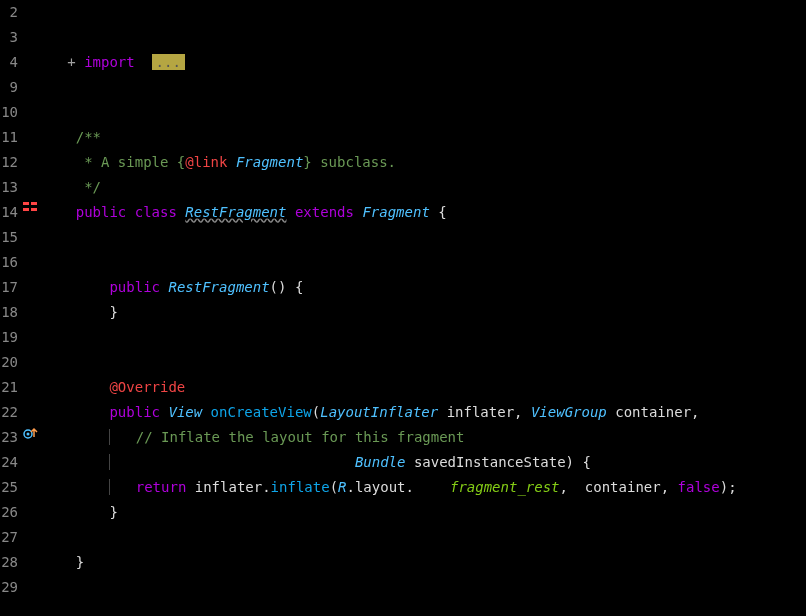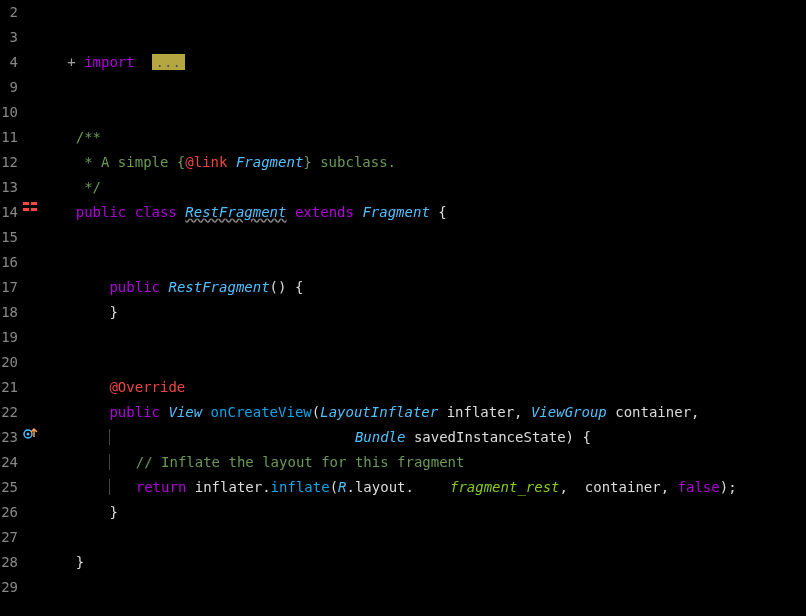--- a/index.html
+++ b/index.html
@@ -153,21 +153,21 @@
     <div class="line"><span class="c-green">     */</span></div>
     <div class="line"><span>    </span><span class="c-purple">public</span><span> </span><span class="c-purple">class</span><span> </span><span class="c-blue underline-wavy">RestFragment</span><span> </span><span class="c-purple">extends</span><span> </span><span class="c-blue">Fragment</span><span class="c-white"> {</span></div>
     <div class="line"></div>
     <div class="line"></div>
     <div class="line"><span>        </span><span class="c-purple">public</span><span> </span><span class="c-blue">RestFragment</span><span class="c-white">()</span><span class="c-white"> {</span></div>
     <div class="line"><span>        </span><span class="c-white">}</span></div>
     <div class="line"></div>
     <div class="line"></div>
     <div class="line"><span>        </span><span class="c-orange">@Override</span></div>
     <div class="line"><span>        </span><span class="c-purple">public</span><span> </span><span class="c-blue">View</span><span> </span><span class="c-yellow">onCreateView</span><span class="c-white">(</span><span class="c-blue">LayoutInflater</span><span class="c-white"> inflater</span><span class="c-white">, </span><span class="c-blue">ViewGroup</span><span class="c-white"> container</span><span class="c-white">,</span></div>
+    <div class="line"><span>        </span><span class="vline"></span><span> </span>  <span class="c-green">// Inflate the layout for this fragment</span></div>
     <div class="line"><span>        </span><span class="vline"></span><span>                             </span><span class="c-blue">Bundle</span><span class="c-white"> savedInstanceState</span><span class="c-white">)</span><span class="c-white"> {</span></div>
-    <div class="line"><span>        </span><span class="vline"></span><span> </span>  <span class="c-green">// Inflate the layout for this fragment</span></div>
     <div class="line"><span>        </span><span class="vline"></span><span> </span>  <span class="c-purple">return</span><span class="c-white"> inflater.</span><span class="c-yellow">inflate</span><span class="c-white">(</span><span class="c-blue">R</span><span class="c-white">.</span><span class="c-white">layout</span><span class="c-white">.</span><span class="c-magenta" style="font-style:italic">fragment_rest</span><span class="c-white">,  container, </span><span class="c-purple">false</span><span class="c-white">);</span></div>
     <div class="line"><span>        </span><span class="c-white">}</span></div>
     <div class="line"></div>
     <div class="line"><span>    </span><span class="c-white">}</span></div>
   </div>
 
 </div>
 
 </body></html>

